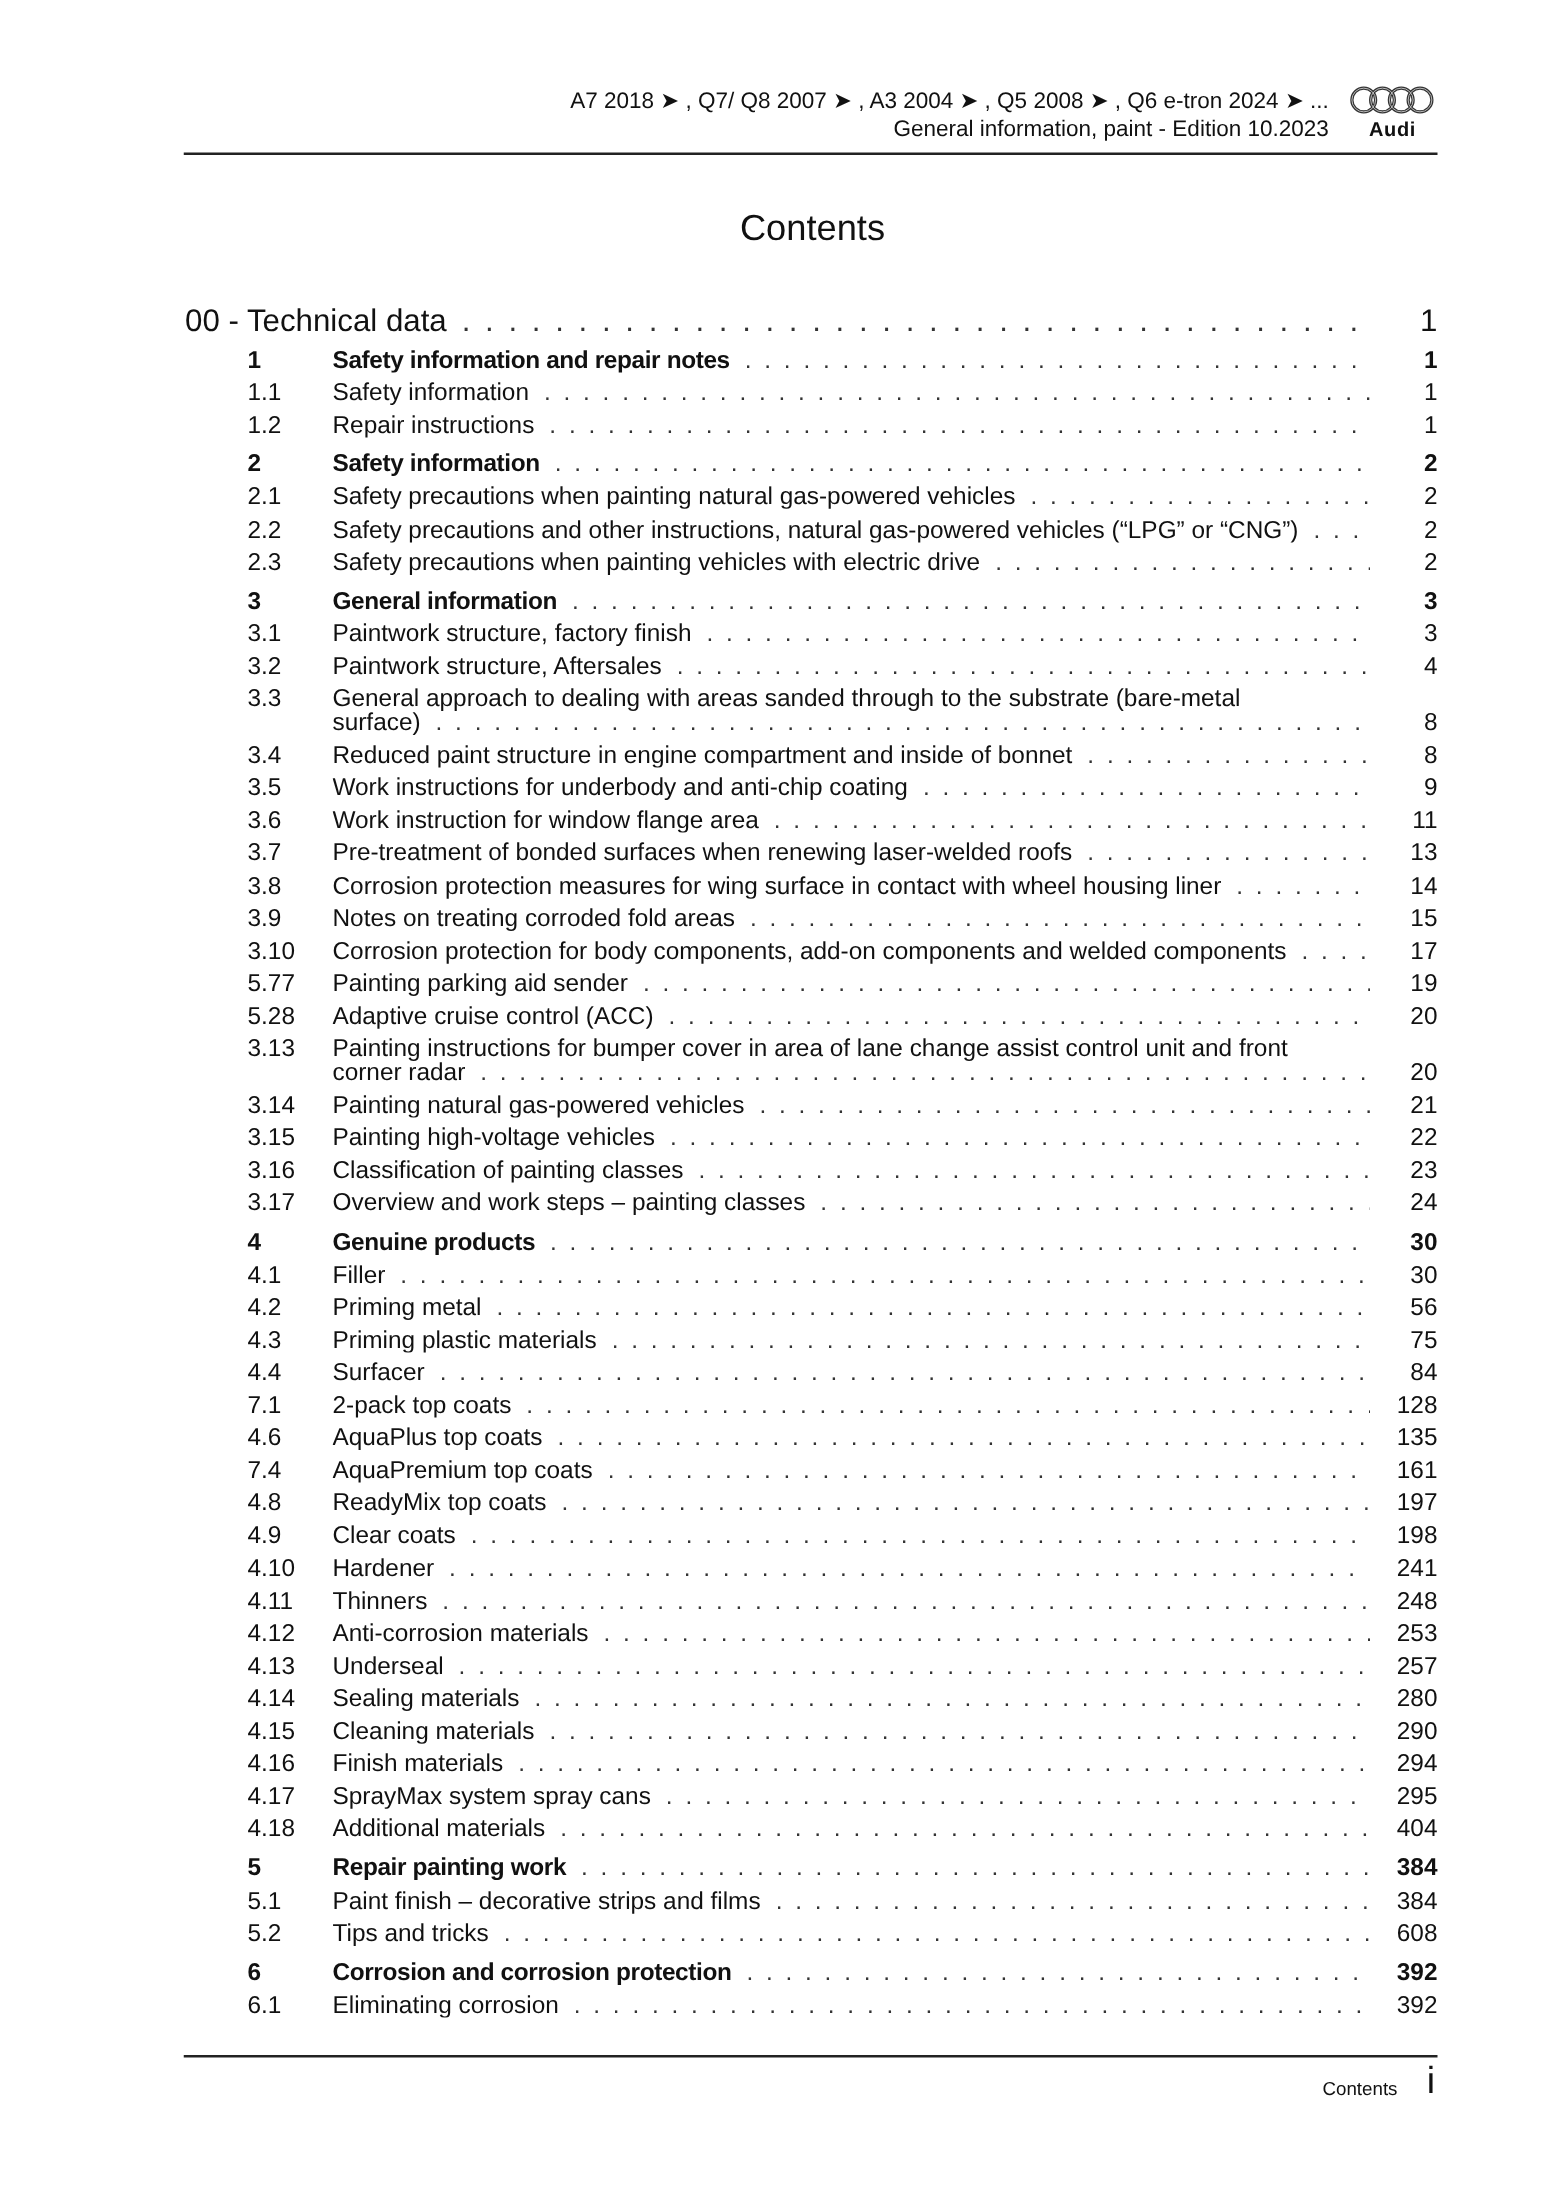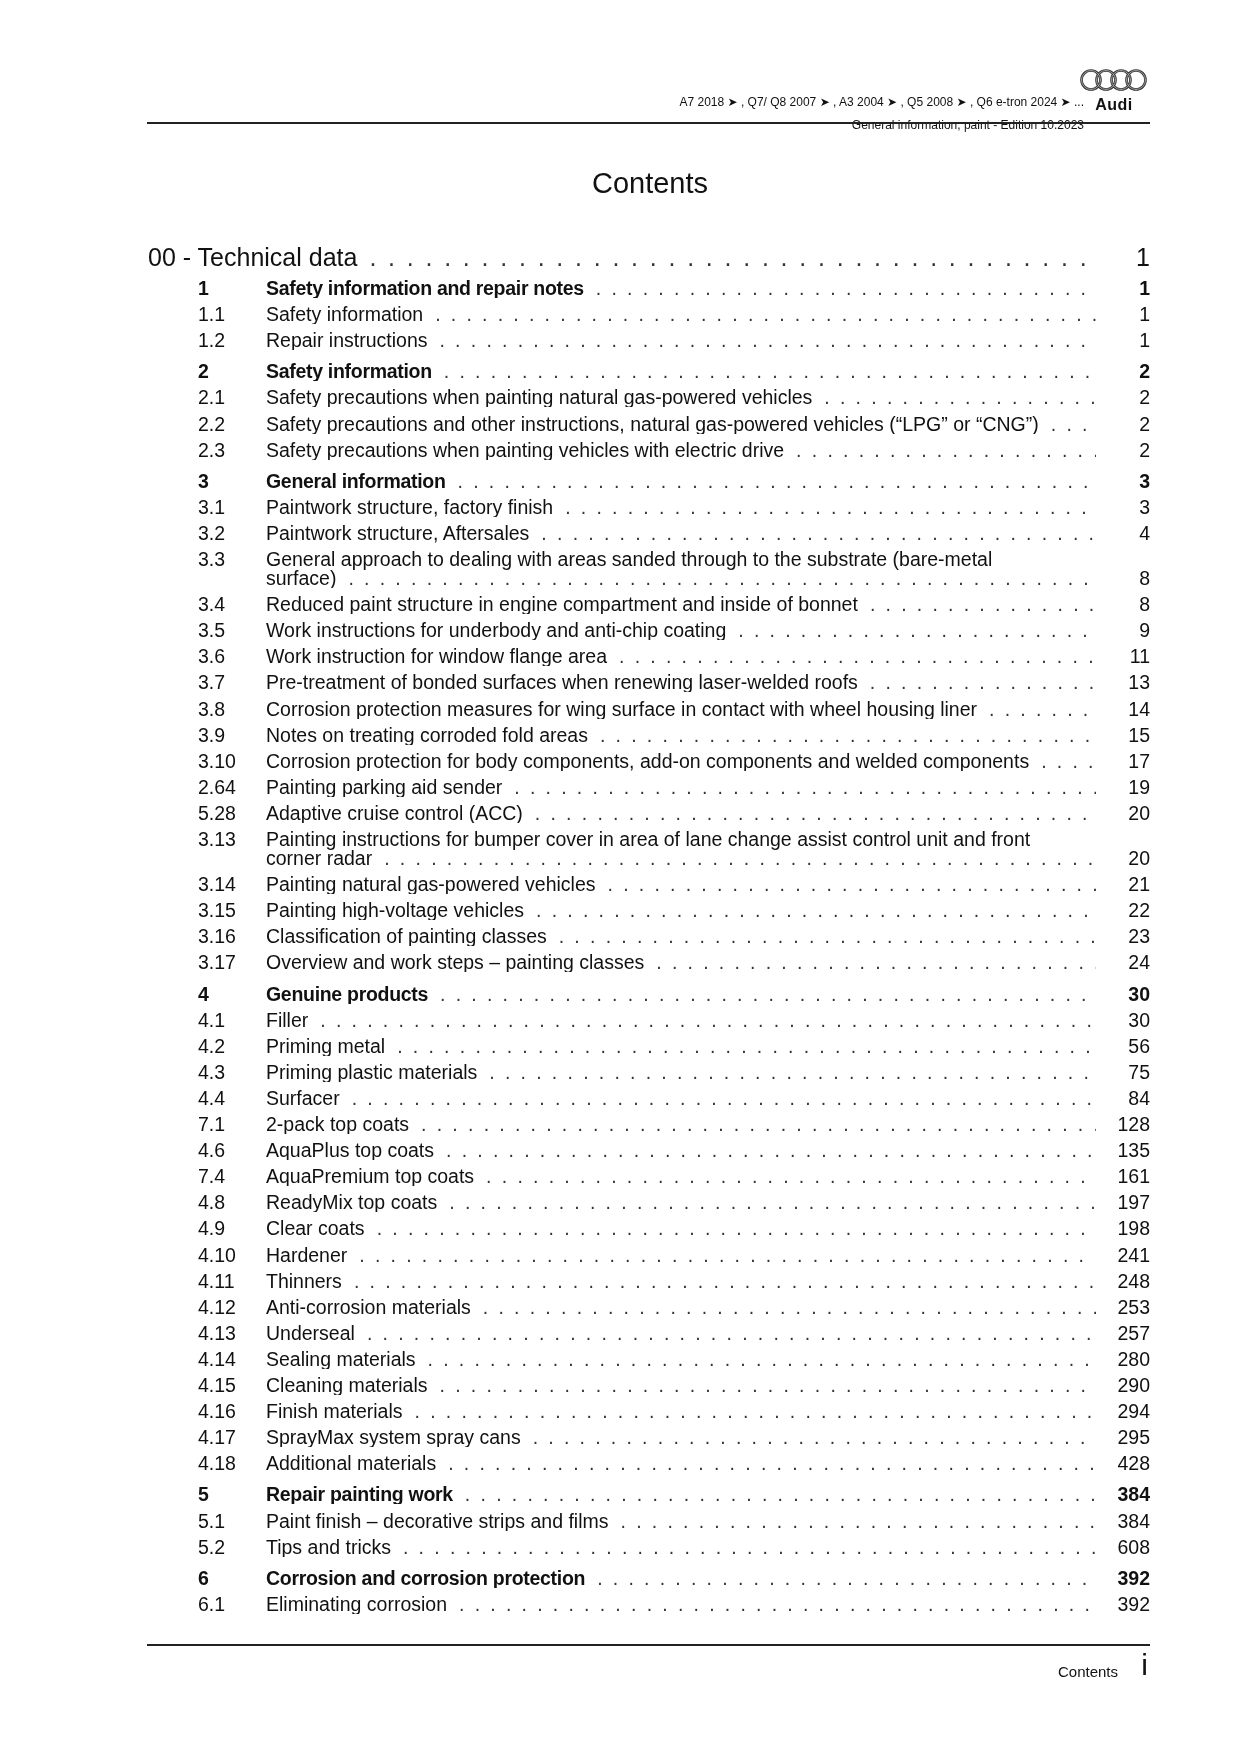--- a/index.html
+++ b/index.html
@@ -1,18 +1,18 @@
 <!DOCTYPE html>
 <html><head>
 <meta charset="utf-8">
 <style>
   html, body { margin: 0; padding: 0; background: #ffffff; }
   body { width: 1240px; height: 1753px; position: relative; overflow: hidden;
          font-family: "Liberation Sans", sans-serif; color: #111; }
-  .hdr-line { position: absolute; right: 156px; font-size: 12px; white-space: nowrap; line-height: 22px; margin-top: 22px; }
+  .hdr-line { position: absolute; right: 177px; font-size: 18px; white-space: nowrap; line-height: 22px; }
   #hdr1 { top: 69px; }
   #hdr2 { top: 92px; }
   .logo { position: absolute; left: 1080px; top: 68px; width: 70px; height: 52px; }
   .logo svg { display: block; }
   .logo .brand { position: absolute; left: 0; top: 28px; width: 68px; text-align: center;
                  font-weight: bold; font-size: 16px; letter-spacing: 0.5px; }
   .rule-top { position: absolute; left: 147px; top: 122px; width: 1003px; height: 2px; background: #222; }
   .rule-bottom { position: absolute; left: 147px; top: 1644px; width: 1003px; height: 2px; background: #222; }
   .page-title { position: absolute; left: 0; width: 1300px; top: 166px; text-align: center;
                 font-size: 29px; line-height: 34px; }
@@ -143,21 +143,21 @@
       <span class="num">3.9</span>
       <div style="position: absolute; left: 266px; top: 0px; width: 830px; overflow: hidden; white-space: nowrap;"><span class="txt" style="padding-right: 12px;">Notes on treating corroded fold areas</span><span class="dots-inline" style="letter-spacing: 2.4px; color: rgb(51, 51, 51);">. . . . . . . . . . . . . . . . . . . . . . . . . . . . . . . . . . . . . . . . . . . . . . . . . . . . . . . . . . . . . . . . . . . . . . . . . . . . . . . . . . . . . . . . . . . . . . . . . . . . . . . . . . . . . . . . . . . . . . . . . . . . . . . . . . . . . . . . . . . . . . . . . . . . . . . . . . . . . . . . . . . . . . . . . . . . . . . . . . . . . . . . . . . . . . . . . . . . . . . . </span></div>
       <span class="pg">15</span>
     </div>
     <div class="row section" style="top: 750.7px;">
       <span class="num">3.10</span>
       <div style="position: absolute; left: 266px; top: 0px; width: 830px; overflow: hidden; white-space: nowrap;"><span class="txt" style="padding-right: 12px;">Corrosion protection for body components, add-on components and welded components</span><span class="dots-inline" style="letter-spacing: 2.4px; color: rgb(51, 51, 51);">. . . . . . . . . . . . . . . . . . . . . . . . . . . . . . . . . . . . . . . . . . . . . . . . . . . . . . . . . . . . . . . . . . . . . . . . . . . . . . . . . . . . . . . . . . . . . . . . . . . . . . . . . . . . . . . . . . . . . . . . . . . . . . . . . . . . . . . . . . . . . . . . . . . . . . . . . . . . . . . . . . . . . . . . . . . . . . . . . . . . . . . . . . . . . . . . . . . . . . . . </span></div>
       <span class="pg">17</span>
     </div>
     <div class="row section" style="top: 776.8px;">
-      <span class="num">2.64</span>
+      <span class="num">5.77</span>
       <div style="position: absolute; left: 266px; top: 0px; width: 830px; overflow: hidden; white-space: nowrap;"><span class="txt" style="padding-right: 12px;">Painting parking aid sender</span><span class="dots-inline" style="letter-spacing: 2.4px; color: rgb(51, 51, 51);">. . . . . . . . . . . . . . . . . . . . . . . . . . . . . . . . . . . . . . . . . . . . . . . . . . . . . . . . . . . . . . . . . . . . . . . . . . . . . . . . . . . . . . . . . . . . . . . . . . . . . . . . . . . . . . . . . . . . . . . . . . . . . . . . . . . . . . . . . . . . . . . . . . . . . . . . . . . . . . . . . . . . . . . . . . . . . . . . . . . . . . . . . . . . . . . . . . . . . . . . </span></div>
       <span class="pg">19</span>
     </div>
     <div class="row section" style="top: 802.9px;">
       <span class="num">5.28</span>
       <div style="position: absolute; left: 266px; top: 0px; width: 830px; overflow: hidden; white-space: nowrap;"><span class="txt" style="padding-right: 12px;">Adaptive cruise control (ACC)</span><span class="dots-inline" style="letter-spacing: 2.4px; color: rgb(51, 51, 51);">. . . . . . . . . . . . . . . . . . . . . . . . . . . . . . . . . . . . . . . . . . . . . . . . . . . . . . . . . . . . . . . . . . . . . . . . . . . . . . . . . . . . . . . . . . . . . . . . . . . . . . . . . . . . . . . . . . . . . . . . . . . . . . . . . . . . . . . . . . . . . . . . . . . . . . . . . . . . . . . . . . . . . . . . . . . . . . . . . . . . . . . . . . . . . . . . . . . . . . . . </span></div>
       <span class="pg">20</span>
     </div>
     <div class="row section" style="top: 829px;">
       <span class="num">3.13</span>
@@ -271,21 +271,21 @@
       <span class="pg">294</span>
     </div>
     <div class="row section" style="top: 1427.2px;">
       <span class="num">4.17</span>
       <div style="position: absolute; left: 266px; top: 0px; width: 830px; overflow: hidden; white-space: nowrap;"><span class="txt" style="padding-right: 12px;">SprayMax system spray cans</span><span class="dots-inline" style="letter-spacing: 2.4px; color: rgb(51, 51, 51);">. . . . . . . . . . . . . . . . . . . . . . . . . . . . . . . . . . . . . . . . . . . . . . . . . . . . . . . . . . . . . . . . . . . . . . . . . . . . . . . . . . . . . . . . . . . . . . . . . . . . . . . . . . . . . . . . . . . . . . . . . . . . . . . . . . . . . . . . . . . . . . . . . . . . . . . . . . . . . . . . . . . . . . . . . . . . . . . . . . . . . . . . . . . . . . . . . . . . . . . . </span></div>
       <span class="pg">295</span>
     </div>
     <div class="row section" style="top: 1453.3px;">
       <span class="num">4.18</span>
       <div style="position: absolute; left: 266px; top: 0px; width: 830px; overflow: hidden; white-space: nowrap;"><span class="txt" style="padding-right: 12px;">Additional materials</span><span class="dots-inline" style="letter-spacing: 2.4px; color: rgb(51, 51, 51);">. . . . . . . . . . . . . . . . . . . . . . . . . . . . . . . . . . . . . . . . . . . . . . . . . . . . . . . . . . . . . . . . . . . . . . . . . . . . . . . . . . . . . . . . . . . . . . . . . . . . . . . . . . . . . . . . . . . . . . . . . . . . . . . . . . . . . . . . . . . . . . . . . . . . . . . . . . . . . . . . . . . . . . . . . . . . . . . . . . . . . . . . . . . . . . . . . . . . . . . . </span></div>
-      <span class="pg">428</span>
+      <span class="pg">404</span>
     </div>
     <div class="row chapter" style="top: 1484.4px;">
       <span class="num">5</span>
       <div style="position: absolute; left: 266px; top: 0px; width: 830px; overflow: hidden; white-space: nowrap;"><span class="txt" style="padding-right: 12px; font-weight: bold; letter-spacing: -0.3px;">Repair painting work</span><span class="dots-inline" style="letter-spacing: 2.4px; color: rgb(51, 51, 51);">. . . . . . . . . . . . . . . . . . . . . . . . . . . . . . . . . . . . . . . . . . . . . . . . . . . . . . . . . . . . . . . . . . . . . . . . . . . . . . . . . . . . . . . . . . . . . . . . . . . . . . . . . . . . . . . . . . . . . . . . . . . . . . . . . . . . . . . . . . . . . . . . . . . . . . . . . . . . . . . . . . . . . . . . . . . . . . . . . . . . . . . . . . . . . . . . . . . . . . . . </span></div>
       <span class="pg">384</span>
     </div>
     <div class="row section" style="top: 1510.5px;">
       <span class="num">5.1</span>
       <div style="position: absolute; left: 266px; top: 0px; width: 830px; overflow: hidden; white-space: nowrap;"><span class="txt" style="padding-right: 12px;">Paint finish – decorative strips and films</span><span class="dots-inline" style="letter-spacing: 2.4px; color: rgb(51, 51, 51);">. . . . . . . . . . . . . . . . . . . . . . . . . . . . . . . . . . . . . . . . . . . . . . . . . . . . . . . . . . . . . . . . . . . . . . . . . . . . . . . . . . . . . . . . . . . . . . . . . . . . . . . . . . . . . . . . . . . . . . . . . . . . . . . . . . . . . . . . . . . . . . . . . . . . . . . . . . . . . . . . . . . . . . . . . . . . . . . . . . . . . . . . . . . . . . . . . . . . . . . . </span></div>
       <span class="pg">384</span>

